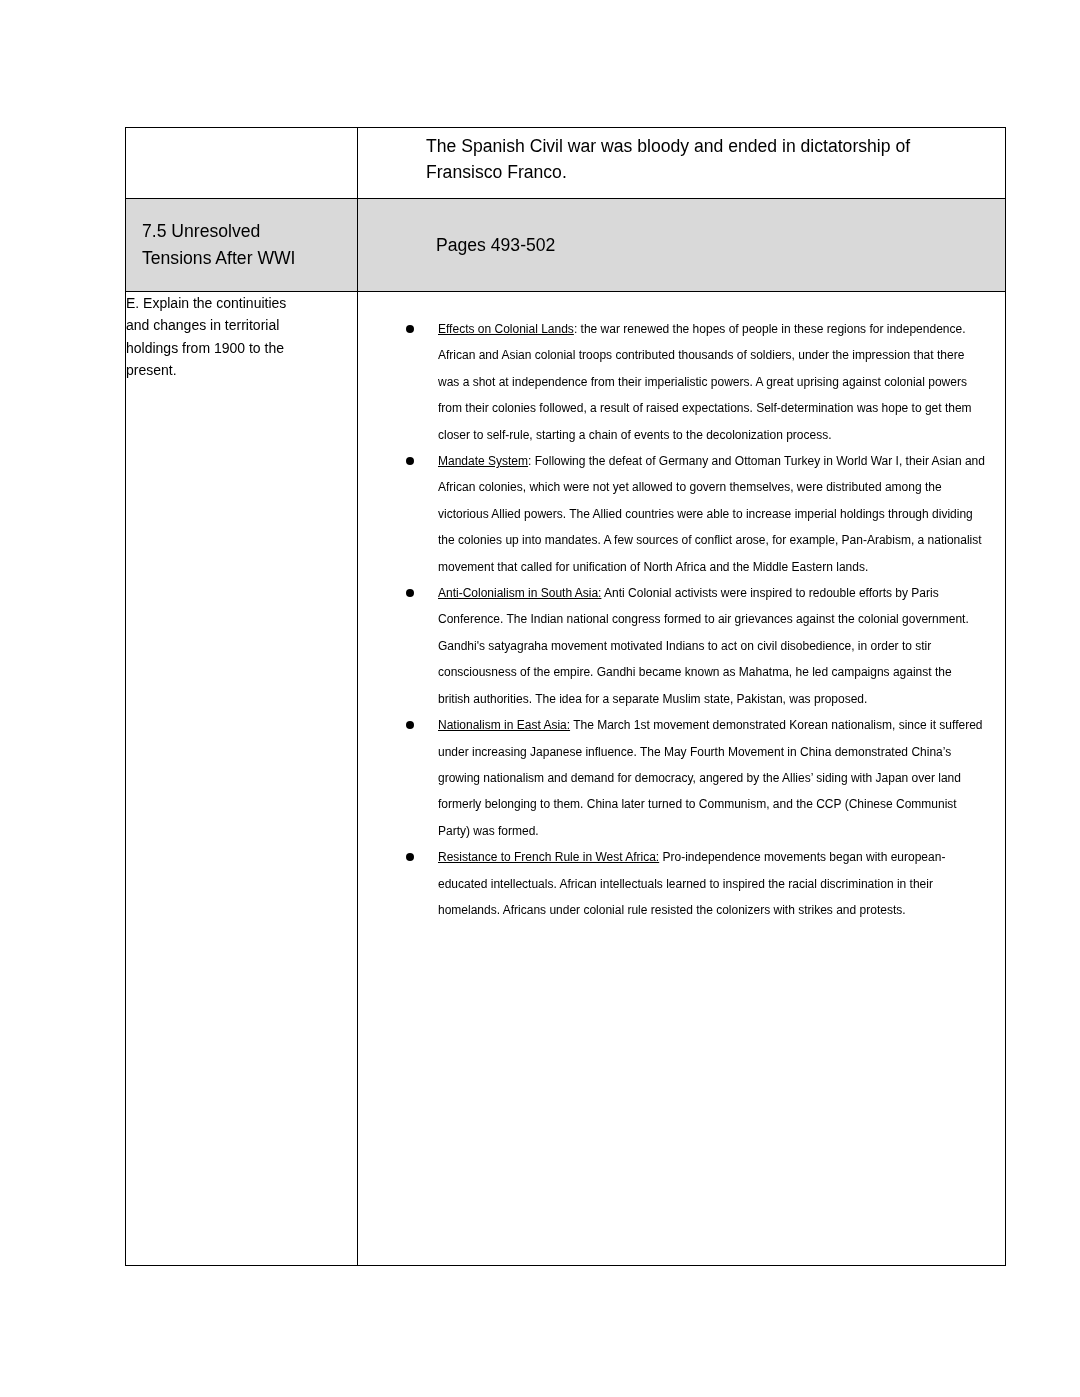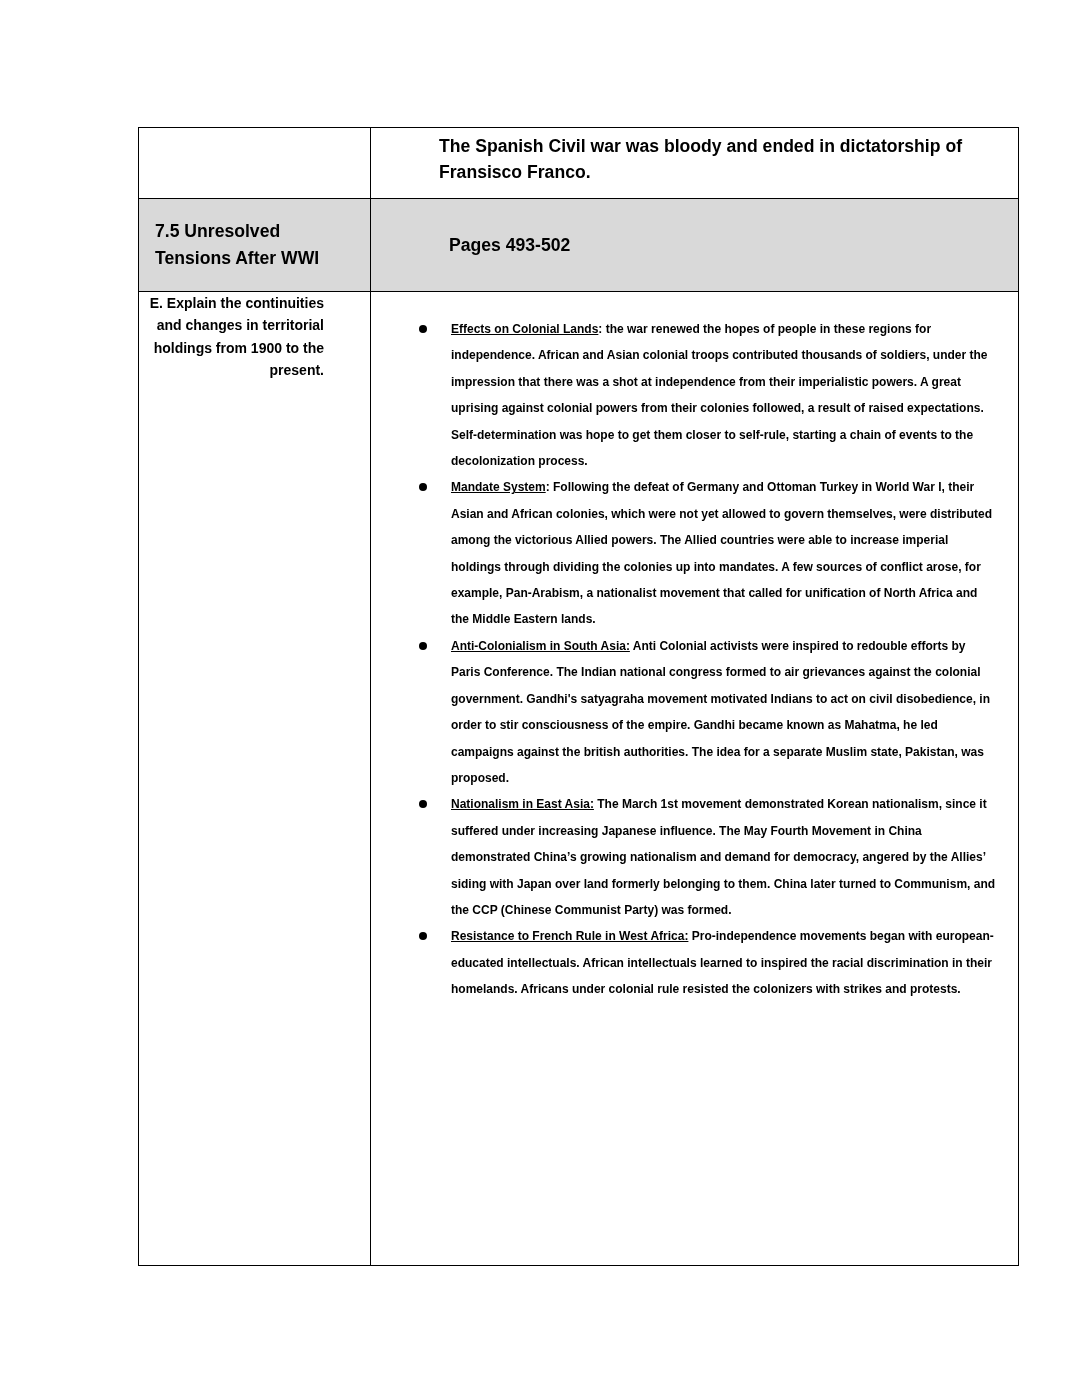--- a/index.html
+++ b/index.html
@@ -11,26 +11,25 @@
     font-family: "Liberation Sans", sans-serif;
     color: #000000;
   }
   .page {
     position: absolute;
     inset: 0;
     background: #ffffff;
   }
   table.doc-table {
     position: absolute;
-    left: 138px;
+    left: 125px;
     top: 127px;
     width: 880px;
     border-collapse: collapse;
     table-layout: fixed;
-    font-weight: bold;
   }
   table.doc-table td {
     border: 1.5px solid #000000;
     vertical-align: top;
     padding: 0;
     overflow: hidden;
   }
   .col-left  { width: 232px; }
   .col-right { width: 648px; }
 
@@ -61,21 +60,20 @@
     line-height: 26.4px;
   }
 
   
   tr.row-notes { height: 974px; }
   .objective-cell { padding: 58px 8px 0 8px; }
   .objective-text {
     width: 185px;
     font-size: 14px;
     line-height: 22.3px;
-    text-align: right;
   }
   ul.note-list {
     list-style: none;
     margin: 12px;
     padding: 12px 8px 0 0;
     font-size: 12px;
     line-height: 26.4px;
   }
   ul.note-list li {
     position: relative;

